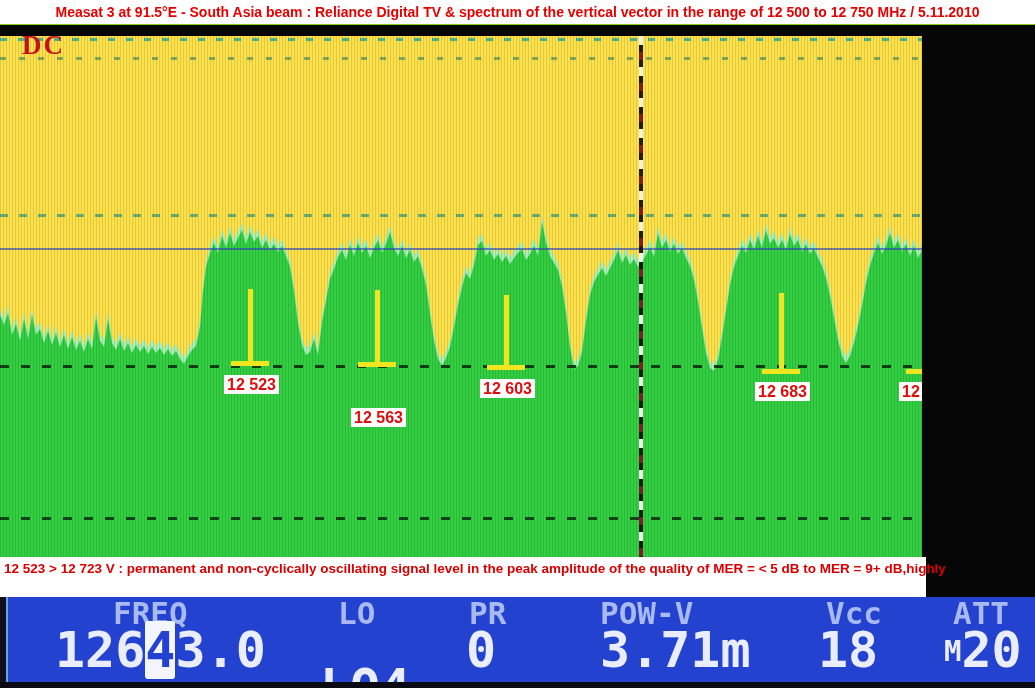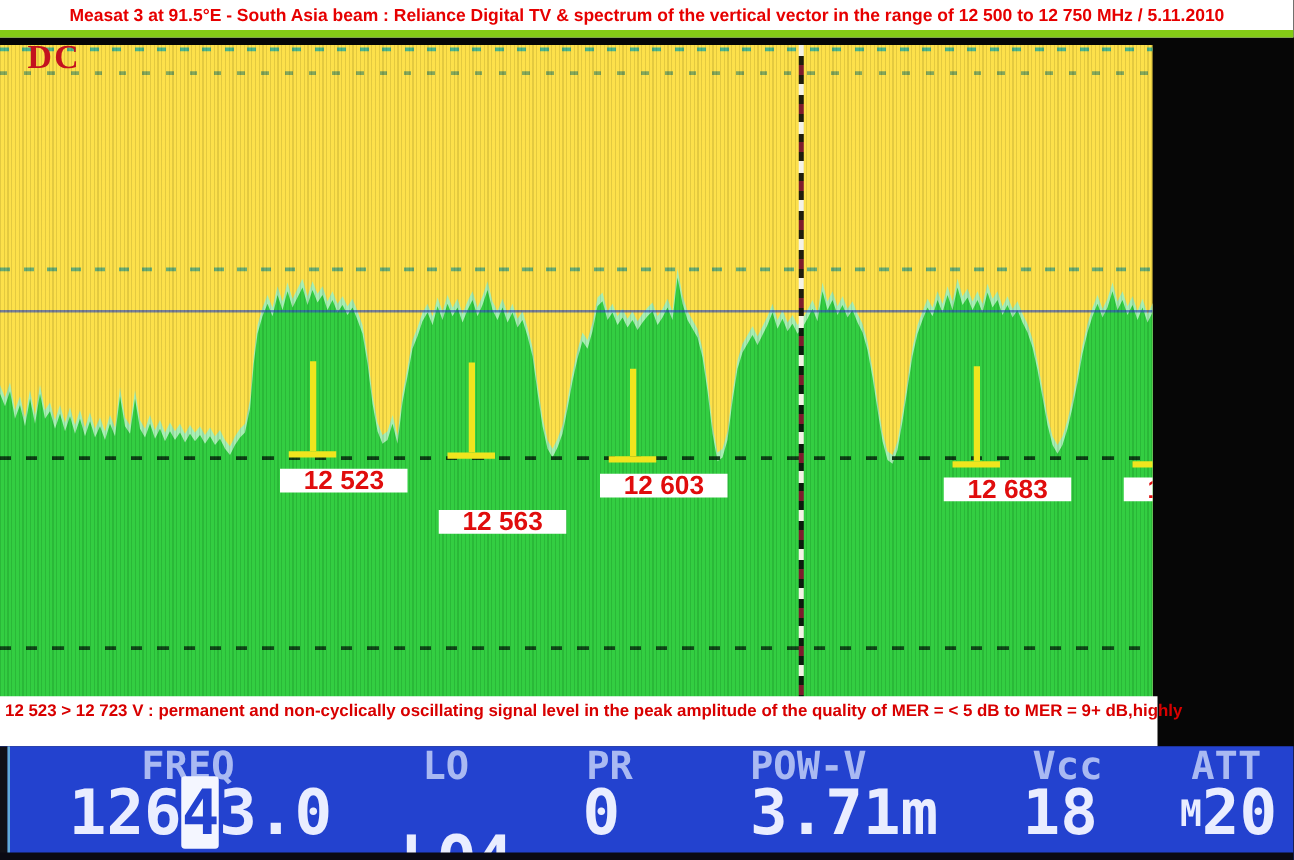--- a/index.html
+++ b/index.html
@@ -1,20 +1,20 @@
 <!DOCTYPE html>
 <html><head>
 <meta charset="utf-8">
 <style>
   html,body{margin:0;padding:0;background:#000;}
   .screen{position:relative;width:1035px;height:688px;overflow:hidden;background:#060606;font-family:"Liberation Sans",sans-serif;}
 
   
   .title-bar{position:absolute;left:0;top:0;width:1035px;height:24px;background:#ffffff;z-index:30;
-    display:flex;align-items:center;justify-content:center;border-bottom:6px solid #84cc16;}
+    display:flex;align-items:center;justify-content:center;border-bottom:1px solid #84cc16;}
   .title-bar span{font-size:14px;font-weight:bold;color:#e60000;white-space:nowrap;letter-spacing:0px;}
 
   
   .spectrum-area{position:absolute;left:0;top:36px;width:922px;height:533px;background:#fde047;overflow:hidden;}
   .spectrum-area svg{position:absolute;left:0;top:0;}
   .scanlines{position:absolute;left:0;top:0;width:1035px;height:533px;z-index:6;pointer-events:none;
     background:repeating-linear-gradient(90deg,rgba(0,0,0,0.10) 0 1px,rgba(255,255,255,0.02) 1px 3px);}
   .grat{position:absolute;left:0;width:1035px;height:3px;z-index:5;}
   .grat.teal-bright{top:2px;background:repeating-linear-gradient(90deg,rgba(45,175,150,0.85) 0 7px,transparent 7px 18px);}
   .grat.teal-dim{top:21px;background:repeating-linear-gradient(90deg,rgba(30,120,100,0.55) 0 6px,transparent 6px 19px);}
@@ -25,22 +25,22 @@
 
   .center-marker{position:absolute;left:639px;top:0;width:4px;height:533px;z-index:7;
     background:repeating-linear-gradient(180deg,#f4f2e6 0 9px,rgba(8,8,8,0.9) 9px 16px,#7e1c2d 16px 24px,rgba(8,8,8,0.9) 24px 31px);}
 
   .dc-overlay{position:absolute;left:22px;top:-6px;z-index:8;font-size:27px;font-weight:bold;color:#c3121f;
     font-family:"Liberation Serif",serif;letter-spacing:2px;}
 
   .marker{position:absolute;z-index:10;}
   .marker .vline{position:absolute;background:#f0e51e;width:5px;}
   .marker .base{position:absolute;background:#f0e51e;height:5px;width:38px;}
-  .marker .flabel{position:absolute;background:#ffffff;color:#e00d0d;font-weight:bold;font-size:21px;
-    padding:1px 19px;white-space:nowrap;line-height:17px;}
+  .marker .flabel{position:absolute;background:#ffffff;color:#e00d0d;font-weight:bold;font-size:16px;
+    padding:1px 3px;white-space:nowrap;line-height:17px;}
 
   
   .annotation-bar{position:absolute;left:0;top:557px;width:926px;height:40px;background:#ffffff;z-index:20;
     padding:3px 0 0 4px;box-sizing:border-box;}
   .annotation-bar div{font-size:13.5px;font-weight:bold;color:#d80000;line-height:18px;white-space:nowrap;}
 
   
   .status-bar{position:absolute;left:0;top:597px;width:1035px;height:91px;background:#2342cf;z-index:20;
     font-family:"DejaVu Sans Mono",monospace;overflow:hidden;}
   .status-bar::after{content:"";position:absolute;left:0;bottom:0;width:1035px;height:6px;background:#0a0a14;}

